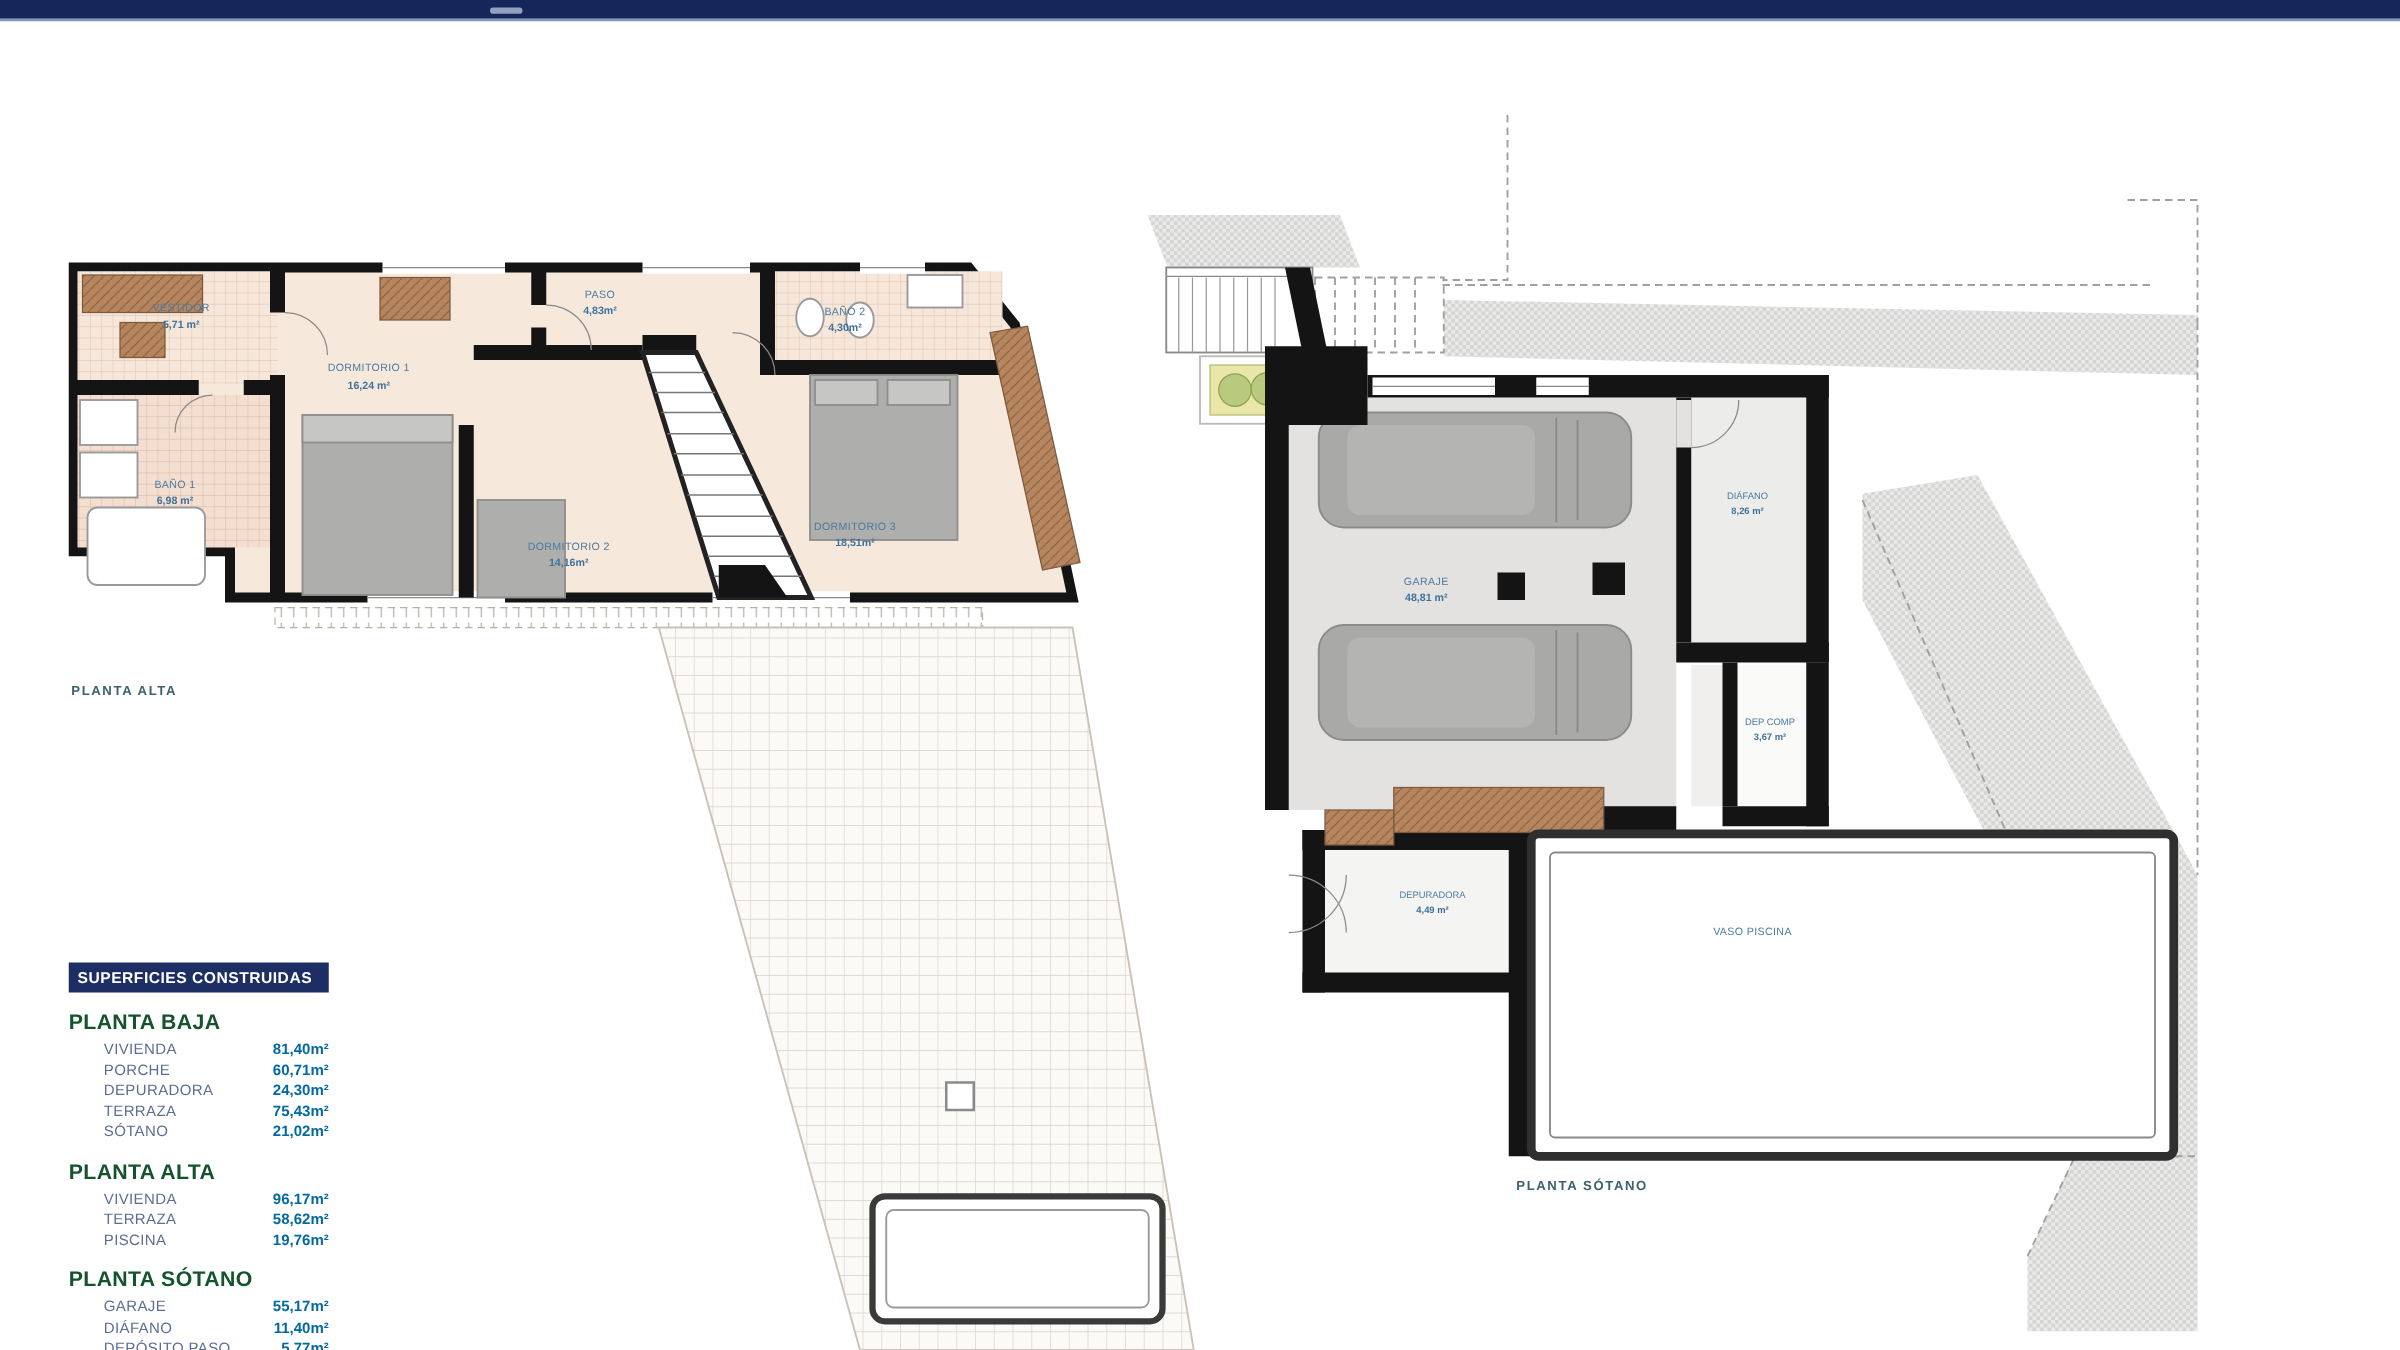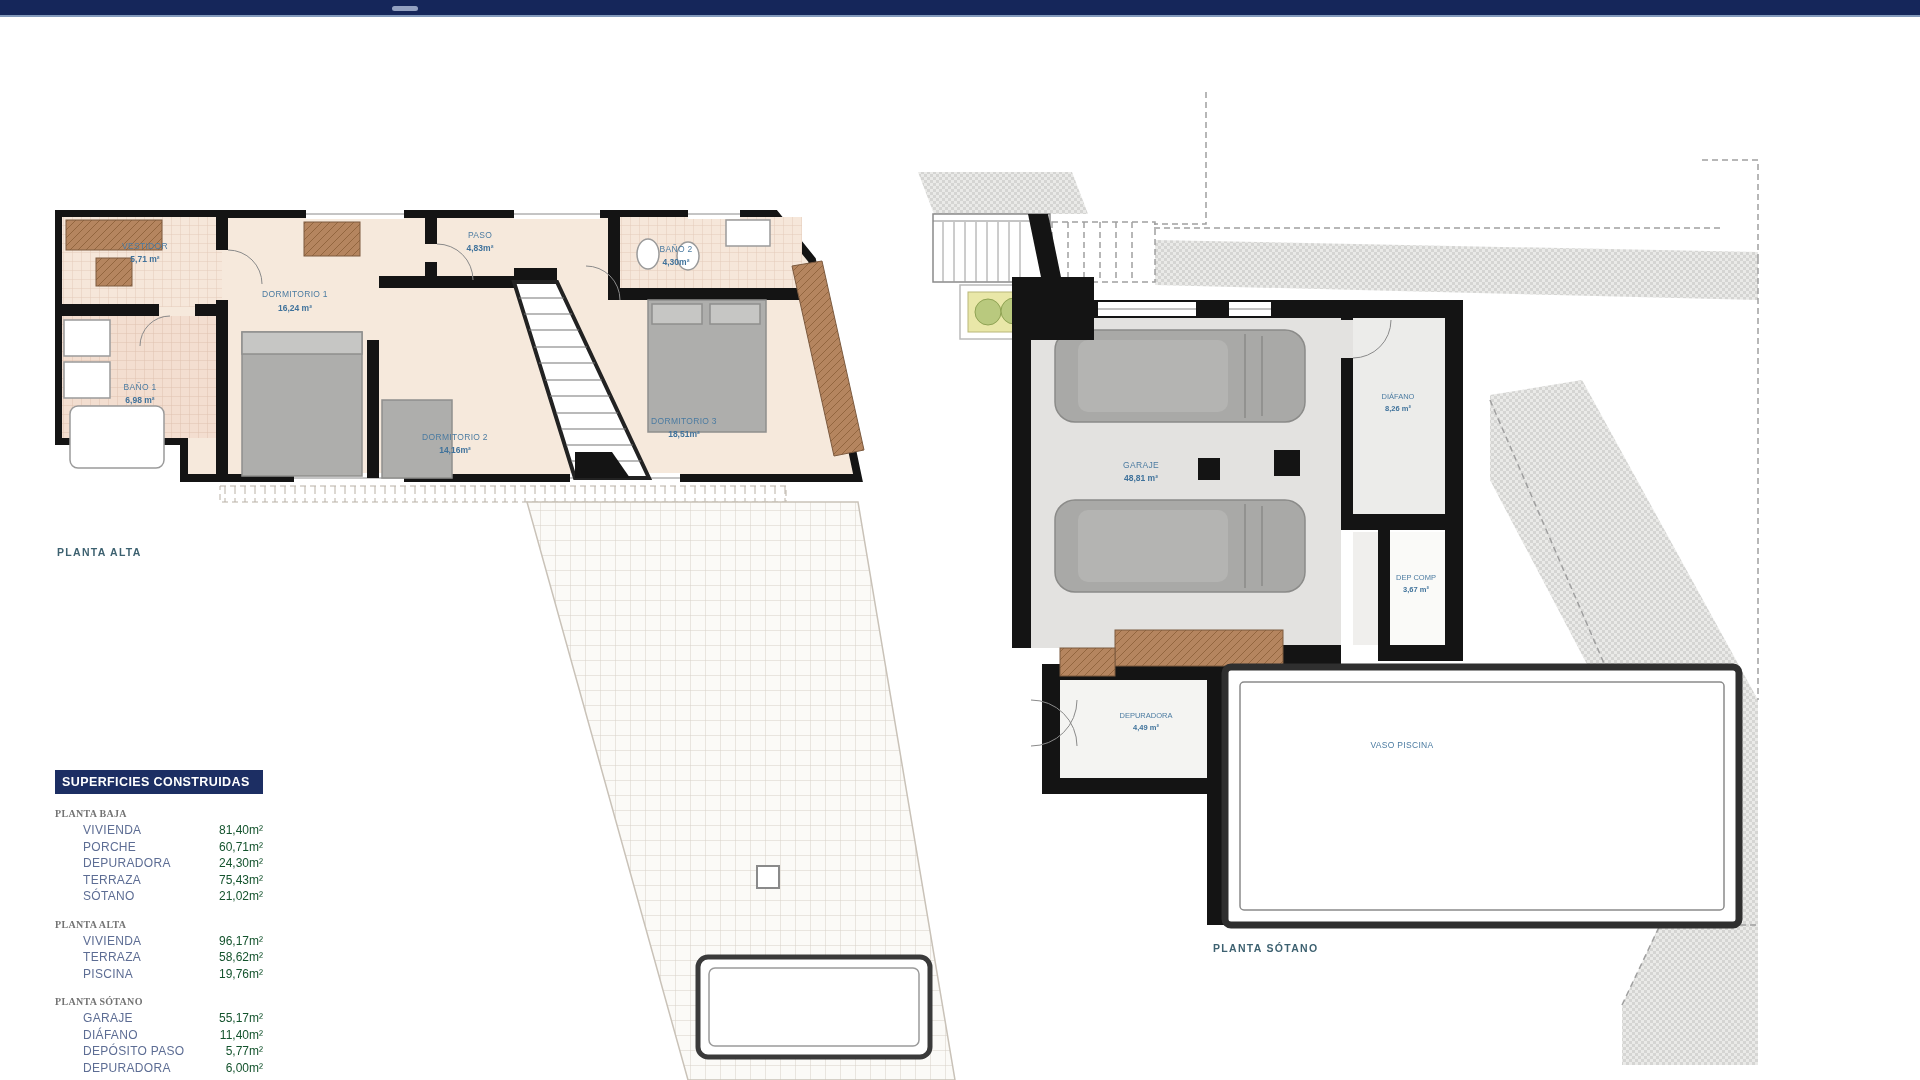--- a/index.html
+++ b/index.html
@@ -18,24 +18,24 @@
   .ra{font-size:8.5px;font-weight:bold;fill:#3f729b;text-anchor:middle;}
   .rn-sm{font-size:7.5px;fill:#4b7ba1;text-anchor:middle;}
   .ra-sm{font-size:7.5px;font-weight:bold;fill:#3f729b;text-anchor:middle;}
   .cap{font-size:10.5px;font-weight:bold;fill:#3d6170;letter-spacing:1.3px;}
 
   
   .legend{position:absolute;left:55px;top:770px;width:208px;}
   .legend-header{background:#1c2e63;color:#ffffff;font-size:12.5px;font-weight:bold;
     padding:5px 7px;letter-spacing:.4px;}
   .legend-section{margin-top:14px;}
-  .legend-heading{font-size:10px;font-weight:bold;color:#737373;margin-bottom:3px;letter-spacing:.3px;font-family:Liberation Serif, serif;}
+  .legend-heading{font-size:17px;font-weight:bold;color:#14532d;margin-bottom:3px;letter-spacing:.3px;}
   .legend-row{display:flex;justify-content:space-between;font-size:12px;line-height:16.5px;margin-left:28px;}
   .legend-row .lbl{color:#5d6d94;letter-spacing:.3px;}
-  .legend-row .val{color:#14532d;font-weight:normal;}
+  .legend-row .val{color:#0369a1;font-weight:bold;}
 </style>
 </head>
 <body>
 
 <div class="topbar">
   <span class="tab-dash"></span>
   <span class="edge"></span>
 </div>
 
 <svg width="1920" height="1080" viewBox="0 0 1920 1080">

